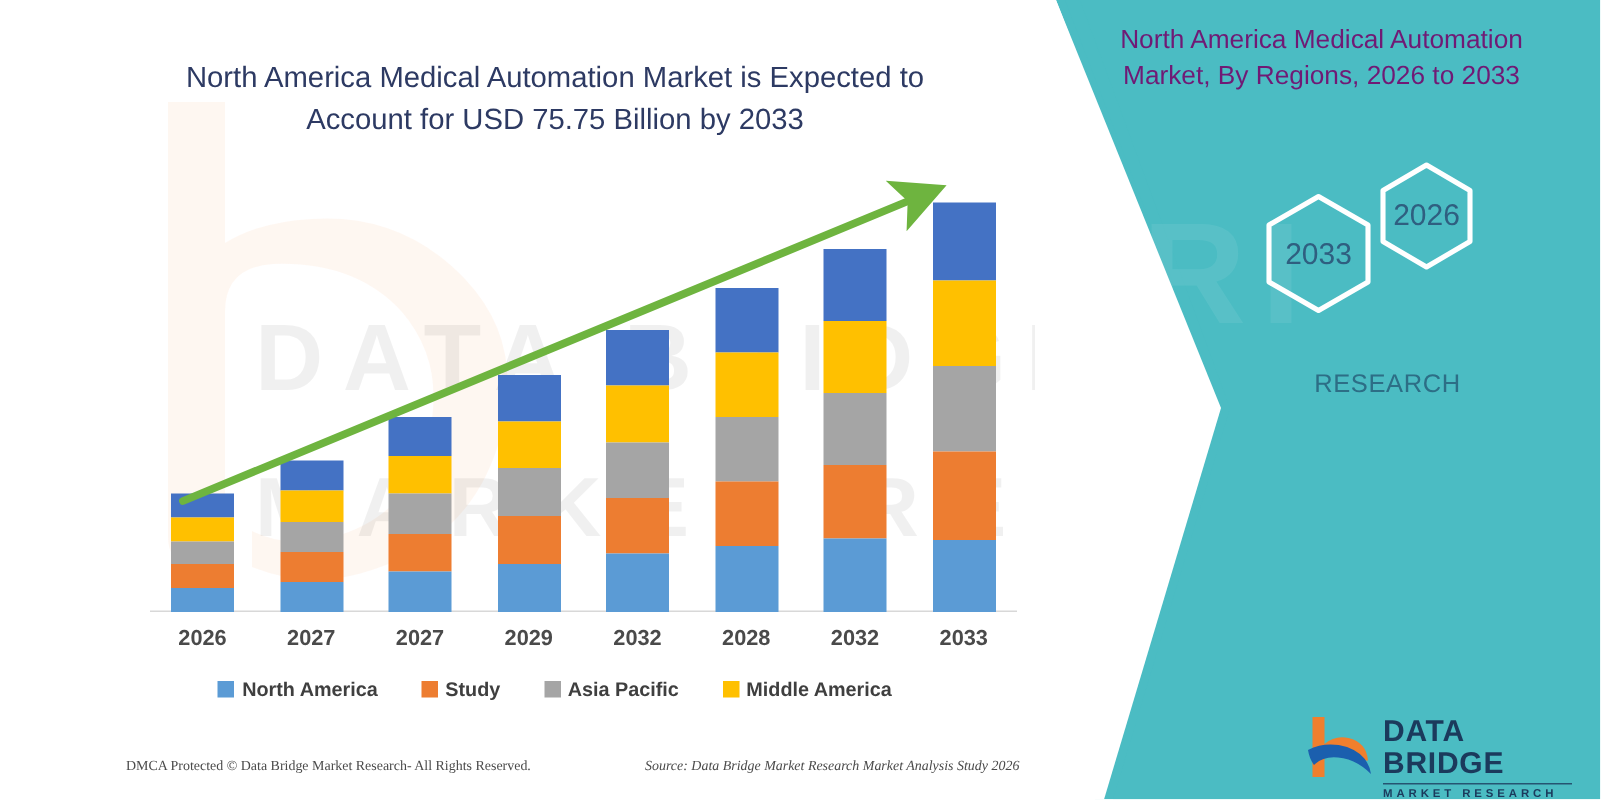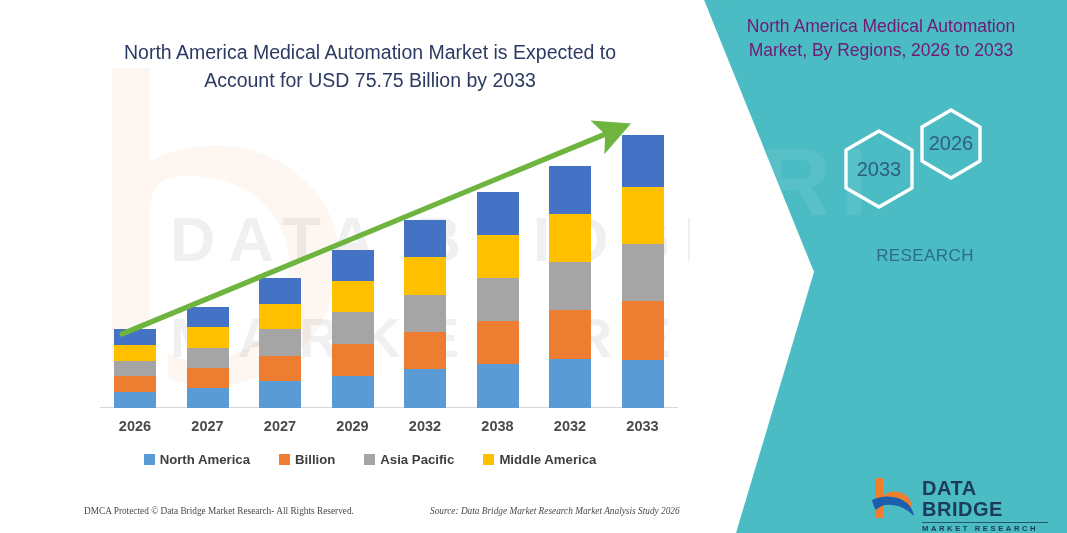--- a/index.html
+++ b/index.html
@@ -234,33 +234,33 @@
         <line x1="122" y1="334" x2="608" y2="133" stroke="#6EB43F" stroke-width="5.2" stroke-linecap="round" marker-end="url(#ah)"></line>
       </svg>
     </div>
 
     <div class="xlabels" id="xlabels">
         <div class="xlab" style="left: 0px;">2026</div>
         <div class="xlab" style="left: 72.5px;">2027</div>
         <div class="xlab" style="left: 145px;">2027</div>
         <div class="xlab" style="left: 217.5px;">2029</div>
         <div class="xlab" style="left: 290px;">2032</div>
-        <div class="xlab" style="left: 362.5px;">2038</div>
+        <div class="xlab" style="left: 362.5px;">2028</div>
         <div class="xlab" style="left: 435px;">2032</div>
         <div class="xlab" style="left: 507.5px;">2033</div>
       </div>
 
     <div class="legend" id="legend">
         <div class="legend-item">
           <span class="legend-swatch" style="background: rgb(91, 155, 213);"></span>
           <span class="legend-label">North America</span>
         </div>
         <div class="legend-item">
           <span class="legend-swatch" style="background: rgb(237, 125, 49);"></span>
-          <span class="legend-label">Billion</span>
+          <span class="legend-label">Study</span>
         </div>
         <div class="legend-item">
           <span class="legend-swatch" style="background: rgb(165, 165, 165);"></span>
           <span class="legend-label">Asia Pacific</span>
         </div>
         <div class="legend-item">
           <span class="legend-swatch" style="background: rgb(255, 192, 0);"></span>
           <span class="legend-label">Middle America</span>
         </div>
       </div>

